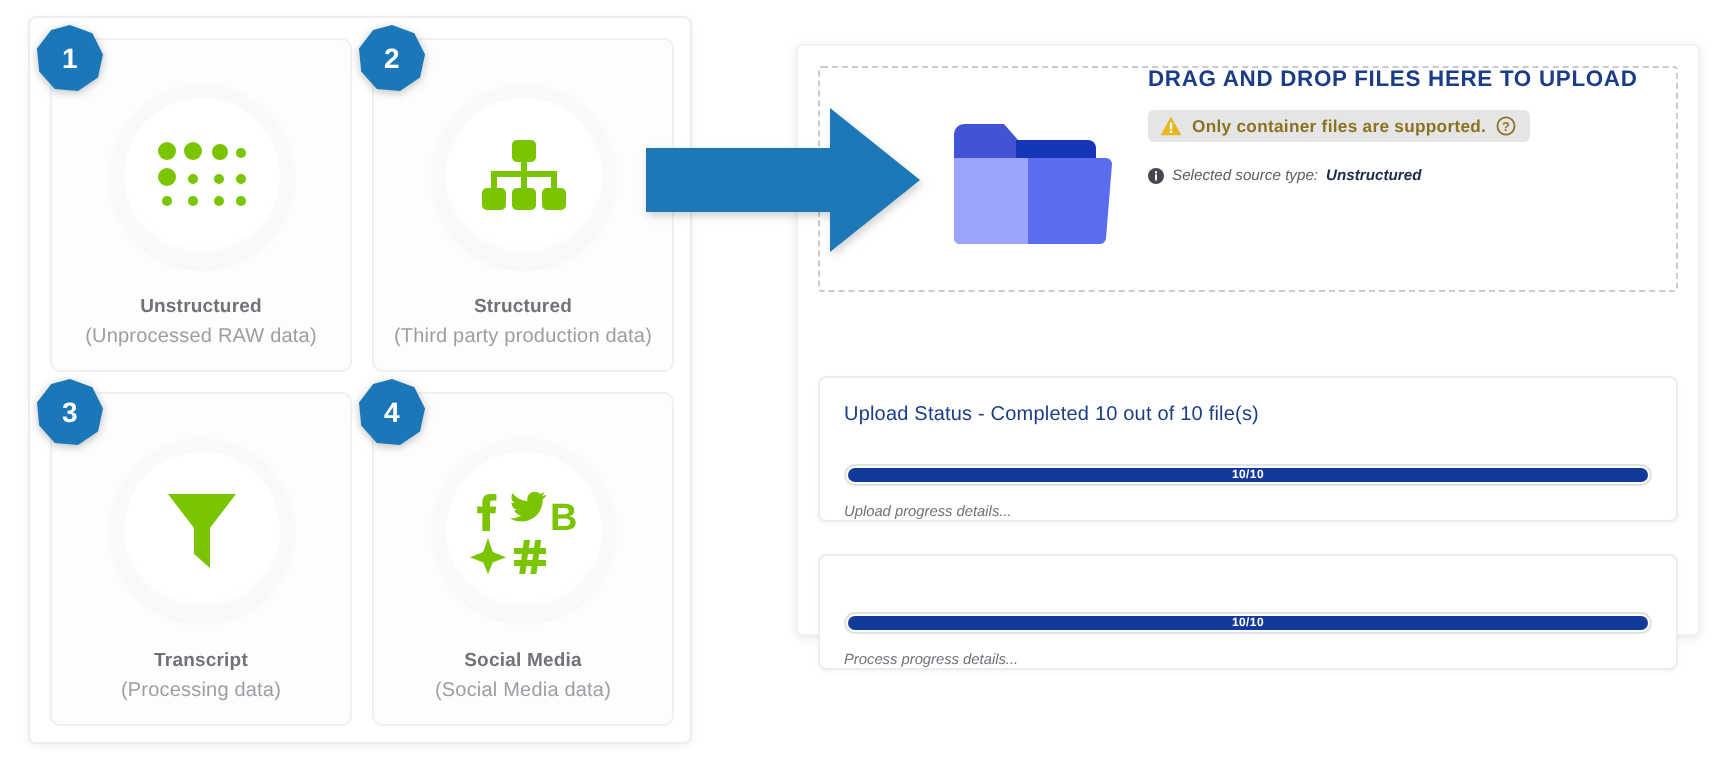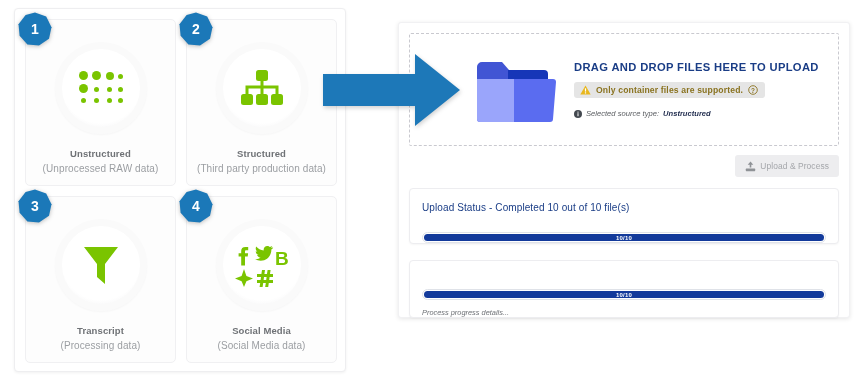--- a/index.html
+++ b/index.html
@@ -133,21 +133,20 @@
   #dropzone {
     position: absolute;
     left: 10px;
     top: 10px;
     right: 10px;
     height: 113px;
     border: 1px dashed #c9c9cf;
     border-radius: 2px;
     box-sizing: border-box;
     display: flex;
-    align-items: center;
     cursor: pointer;
   }
   #folder-icon {
     width: 90px;
     margin-left: 60px;
     flex: 0 0 auto;
     display:flex; align-items:center; justify-content:center;
   }
   .dz-text {
     margin-left: 14px;
@@ -429,38 +428,32 @@
           <rect x="3.5" y="3.2" width="1" height="3" fill="#ffffff"></rect>
           <rect x="3.5" y="1.6" width="1" height="1.1" fill="#ffffff"></rect>
         </svg>
         <span>Selected source type:</span>
         <b>Unstructured</b>
       </div>
     </div>
   </div>
 
   <div id="action-row">
-    <button id="upload-process-button">
-      <svg width="11" height="11" viewBox="0 0 11 11">
-        <path d="M5.5 0.6 L8.3 3.8 L6.3 3.8 L6.3 6.6 L4.7 6.6 L4.7 3.8 L2.7 3.8 Z" fill="#8f9296"></path>
-        <rect x="0.8" y="7.6" width="9.4" height="2.6" rx="0.6" fill="#8f9296"></rect>
-      </svg>
-      <span>Upload &amp; Process</span>
-    </button>
   </div>
 
   <div id="status-row">
 
     <div class="status-card">
       <div class="status-title">Upload Status - Completed 10 out of 10 file(s)</div>
       <div class="progress-track">
         <div class="progress-fill" style="width:100%;">
           <span class="progress-label">10/10</span>
         </div>
       </div>
+      <div class="status-detail">Upload progress details...</div>
     </div>
 
     <div class="status-card">
       <div class="progress-track">
         <div class="progress-fill" style="width:100%;">
           <span class="progress-label">10/10</span>
         </div>
       </div>
       <div class="status-detail">Process progress details...</div>
     </div>

